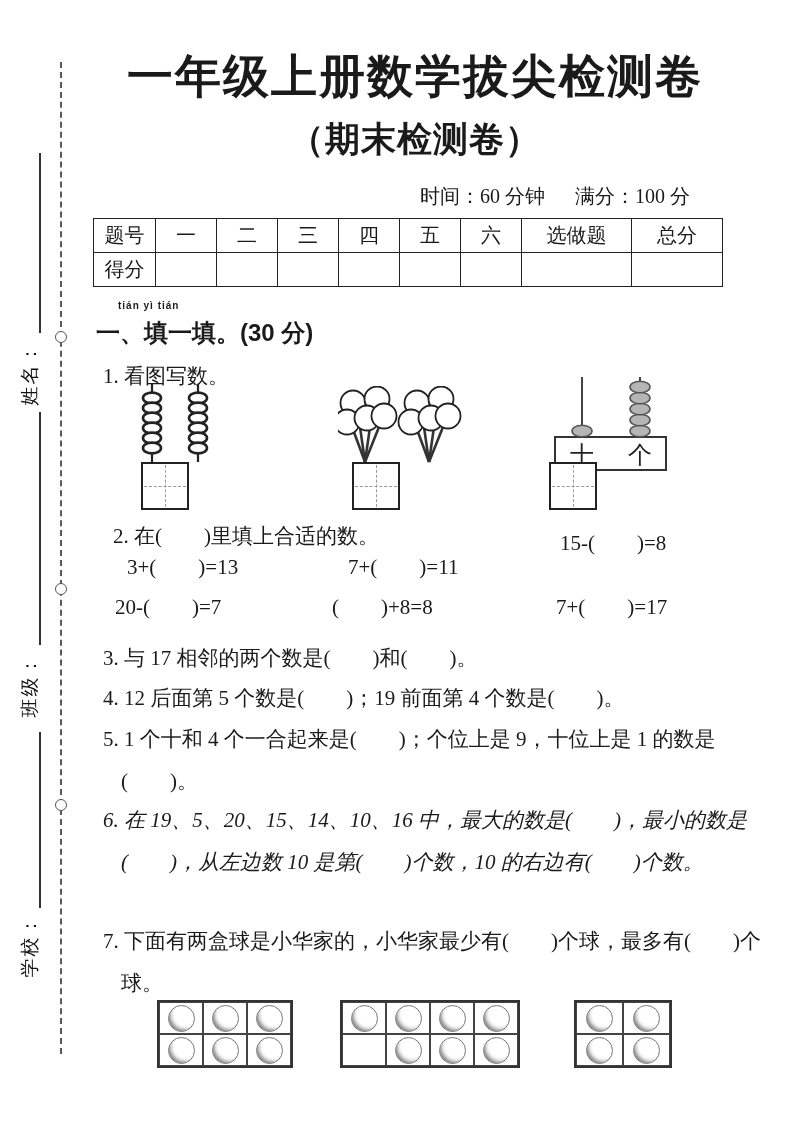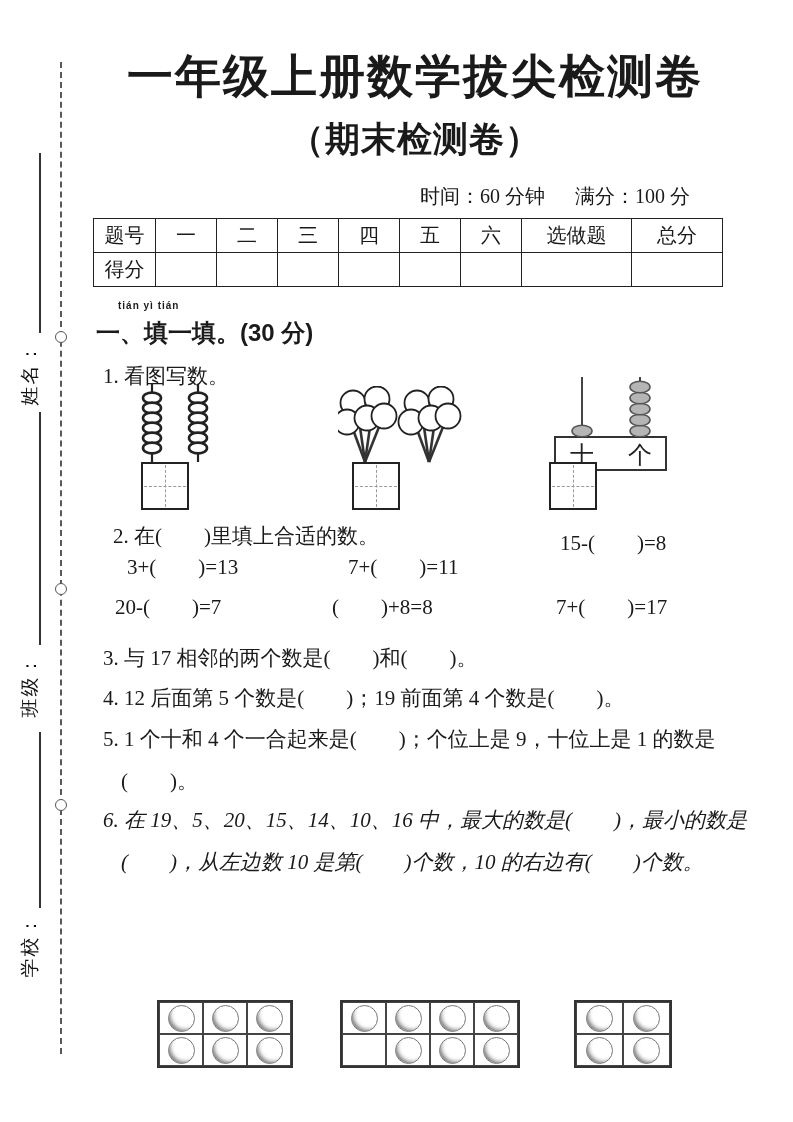--- a/index.html
+++ b/index.html
@@ -194,20 +194,21 @@
   <span class="eq" style="left:348px;top:553px">7+(　　)=11</span>
   <span class="eq" style="left:560px;top:529px">15-(　　)=8</span>
   <span class="eq" style="left:115px;top:593px">20-(　　)=7</span>
   <span class="eq" style="left:332px;top:593px">(　　)+8=8</span>
   <span class="eq" style="left:556px;top:593px">7+(　　)=17</span>
 
   <div class="q" id="q3t">3. 与 17 相邻的两个数是(　　)和(　　)。</div>
   <div class="q" id="q4t">4. 12 后面第 5 个数是(　　)；19 前面第 4 个数是(　　)。</div>
   <div class="q" id="q5t">5. 1 个十和 4 个一合起来是(　　)；个位上是 9，十位上是 1 的数是(　　)。</div>
   <div class="q" id="q6t">6. 在 19、5、20、15、14、10、16 中，最大的数是(　　)，最小的数是(　　)，从左边数 10 是第(　　)个数，10 的右边有(　　)个数。</div>
+  <div class="q" id="q7t">7. 下面有两盒球是小华家的，小华家最少有(　　)个球，最多有(　　)个球。</div>
 
   <div class="ball-row" id="ball-boxes">
       <div class="ball-box" style="grid-template-columns: repeat(3, auto);">
         <div class="cell">
           <span class="ball"></span>
         </div>
         <div class="cell">
           <span class="ball"></span>
         </div>
         <div class="cell">

